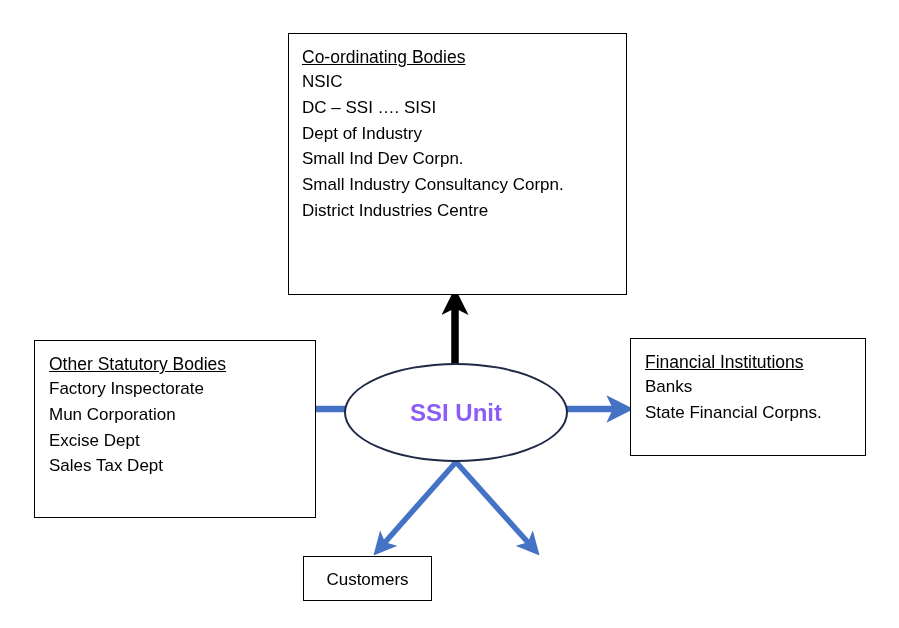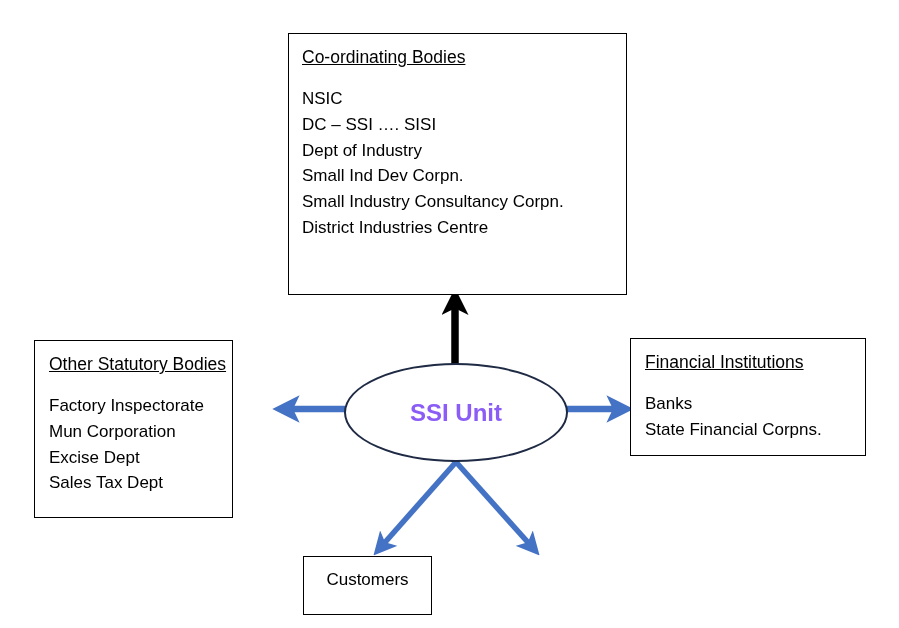--- a/index.html
+++ b/index.html
@@ -32,56 +32,55 @@
     text-decoration: underline;
     line-height: 1.25;
     white-space: nowrap;
   }
   .box-line {
     font-size: 17px;
     line-height: 1.52;
     white-space: nowrap;
   }
   .box-body {
-    margin-top: 17px;
   }
 
   
   #box-coordinating {
     left: 288px;
     top: 33px;
     width: 339px;
     height: 262px;
     padding: 13px 0 0 13px;
   }
 
   
   #box-statutory {
     left: 34px;
     top: 340px;
-    width: 199px;
+    width: 282px;
     height: 178px;
     padding: 13px 0 16px 14px;
   }
 
   
   #box-financial {
     left: 630px;
     top: 338px;
     width: 236px;
     height: 118px;
     padding: 13px 0 0 14px;
   }
 
   
   #box-customers {
     left: 303px;
     top: 556px;
     width: 129px;
-    height: 59px;
+    height: 45px;
   }
   #box-vendors {
     left: 495px;
     top: 556px;
     width: 115px;
     height: 45px;
   }
   .plain-box-label {
     font-size: 17px;
     line-height: 45px;

